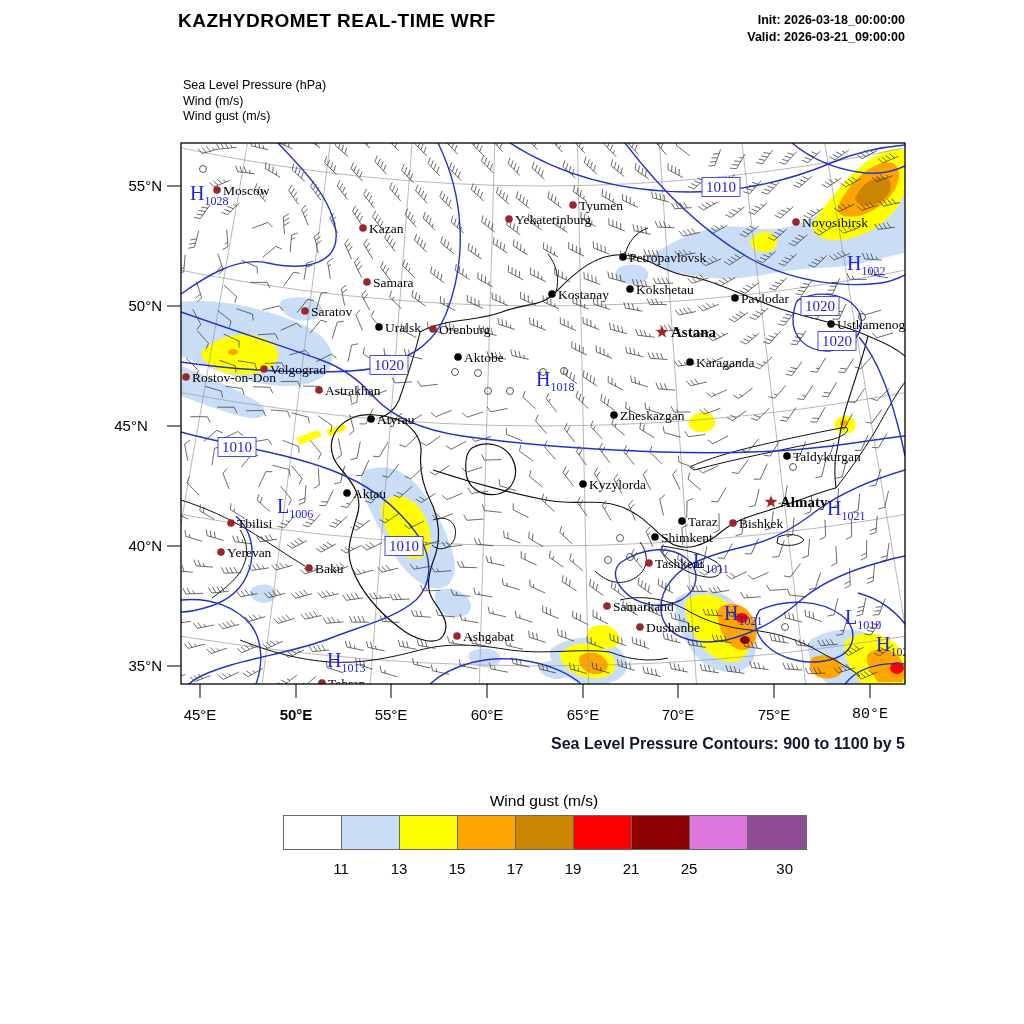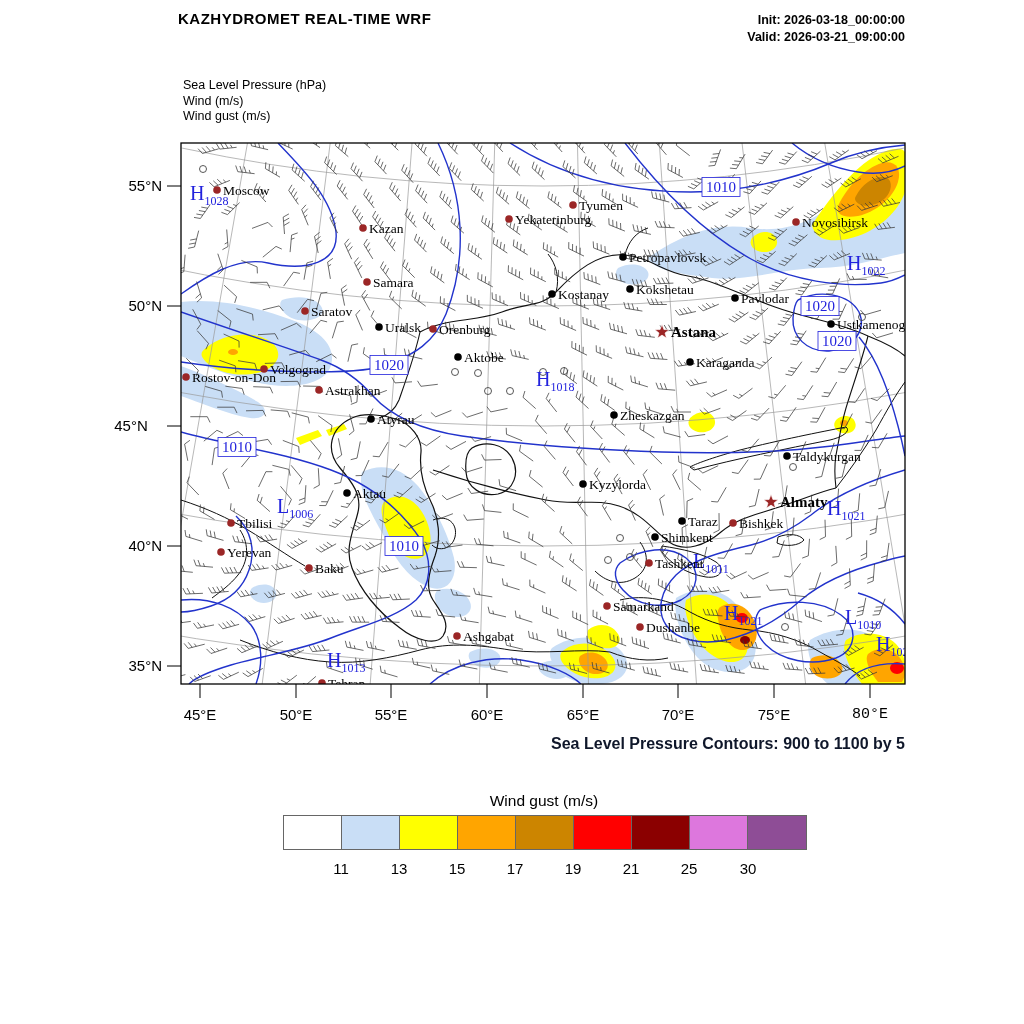--- a/index.html
+++ b/index.html
@@ -1,19 +1,19 @@
 <!DOCTYPE html>
 <html><head>
 <meta charset="utf-8">
 <style>
   html,body{margin:0;padding:0;background:#fff;}
   body{width:1024px;height:1024px;position:relative;overflow:hidden;
        font-family:"Liberation Sans",sans-serif;color:#000;}
   .abs{position:absolute;}
-  #title{left:178px;top:10px;font-size:15px;font-weight:bold;letter-spacing:.5px;}
+  #title{left:178px;top:10px;font-size:19px;font-weight:bold;letter-spacing:.5px;}
   #initvalid{left:605px;top:12px;width:300px;text-align:right;
              font-size:12.5px;font-weight:bold;line-height:17px;}
   #legend{left:183px;top:78px;font-size:12.5px;line-height:15.5px;}
   #caption{left:400px;top:735px;width:505px;text-align:right;font-size:16px;}
   #cbar-title{left:283px;top:792px;width:522px;text-align:center;font-size:15.5px;}
   #cbar{left:283px;top:815px;height:33px;display:flex;border:1px solid #666;}
   #cbar .cell{width:58px;height:33px;border-right:1px solid #666;box-sizing:border-box;}
   #cbar .cell:last-child{border-right:none;}
   .cbar-tick{top:860px;width:40px;text-align:center;font-size:15px;}
   #footer{left:183px;top:969px;font-size:12.5px;font-weight:bold;line-height:17px;}
@@ -335,21 +335,21 @@
     <line x1="774" y1="684" x2="774" y2="698" stroke="#000" stroke-width="1"></line>
     <line x1="870" y1="684" x2="870" y2="698" stroke="#000" stroke-width="1"></line>
     <line x1="167" y1="186" x2="181" y2="186" stroke="#000" stroke-width="1"></line>
     <line x1="167" y1="306" x2="181" y2="306" stroke="#000" stroke-width="1"></line>
     <line x1="167" y1="426" x2="181" y2="426" stroke="#000" stroke-width="1"></line>
     <line x1="167" y1="546" x2="181" y2="546" stroke="#000" stroke-width="1"></line>
     <line x1="167" y1="666" x2="181" y2="666" stroke="#000" stroke-width="1"></line>
   </svg>
 <div id="axis-labels">
     <div class="abs xlab" style="left: 170px;">45°E</div>
-    <div class="abs xlab" style="left: 266px;">50°E</div>
+    <div class="abs xlab" style="left: 266px; font-weight: bold;">50°E</div>
     <div class="abs xlab" style="left: 361px;">55°E</div>
     <div class="abs xlab" style="left: 457px;">60°E</div>
     <div class="abs xlab" style="left: 553px;">65°E</div>
     <div class="abs xlab" style="left: 648px;">70°E</div>
     <div class="abs xlab" style="left: 744px;">75°E</div>
     <div class="abs xlab" style="left: 840px; font-family: Liberation Mono, monospace;">80°E</div>
     <div class="abs ylab" style="left: 100px; top: 177px; text-align: right;">55°N</div>
     <div class="abs ylab" style="left: 100px; top: 297px;">50°N</div>
     <div class="abs ylab" style="left: 100px; top: 417px; text-align: center;">45°N</div>
     <div class="abs ylab" style="left: 100px; top: 537px;">40°N</div>
@@ -370,17 +370,17 @@
     <div class="cell" style="background: rgb(142, 77, 150);"></div>
   </div>
 <div id="cbar-ticks">
     <div class="abs cbar-tick" style="left: 321px;">11</div>
     <div class="abs cbar-tick" style="left: 379px;">13</div>
     <div class="abs cbar-tick" style="left: 437px;">15</div>
     <div class="abs cbar-tick" style="left: 495px;">17</div>
     <div class="abs cbar-tick" style="left: 553px;">19</div>
     <div class="abs cbar-tick" style="left: 611px;">21</div>
     <div class="abs cbar-tick" style="left: 669px;">25</div>
-    <div class="abs cbar-tick" style="left: 728px;">30</div>
+    <div class="abs cbar-tick" style="left: 753px; text-align: right;">30</div>
   </div>
 
 <div class="abs" id="footer">
 </div>
 
 </body></html>

